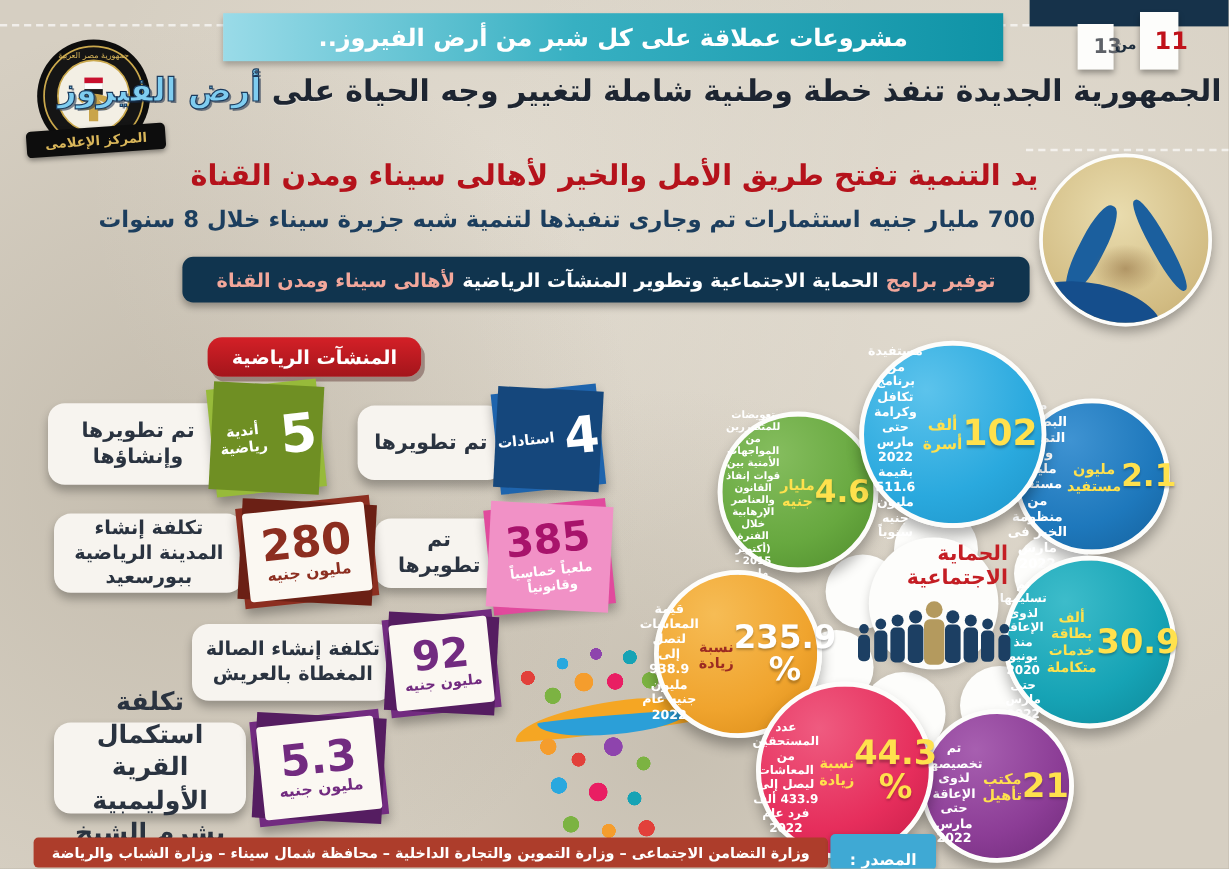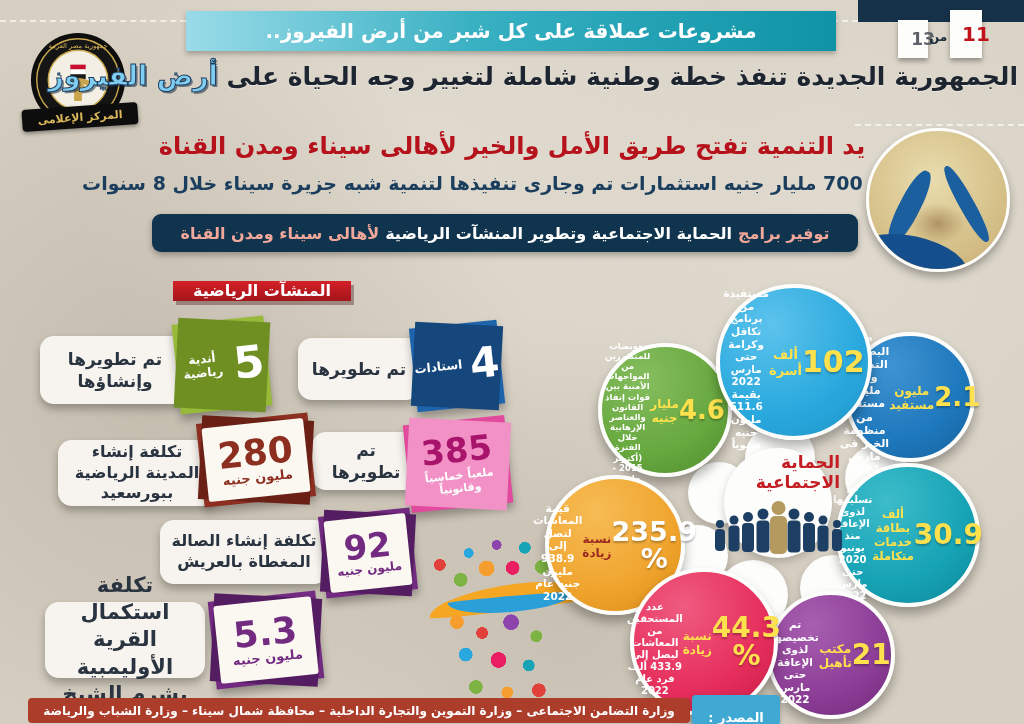--- a/index.html
+++ b/index.html
@@ -58,23 +58,23 @@
     border:3px solid #fdfdfb; overflow:hidden; box-shadow:0 5px 9px rgba(0,0,0,.3);
     background:radial-gradient(circle at 45% 35%, #e9dcae, #d2bc83 70%, #c2a96e); }
   .map-circle > div{ position:absolute; background:#1b5f9e; }
   .gulf-w{ left:22%; top:26%; width:15%; height:58%; transform:rotate(27deg); border-radius:45%; }
   .gulf-e{ right:24%; top:22%; width:11%; height:62%; transform:rotate(-29deg); border-radius:45%; }
   .sea-s{ left:-12%; bottom:-16%; width:85%; height:40%; transform:rotate(12deg); border-radius:50%; background:#154e8c !important; }
   .terrain{ left:30%; top:52%; width:40%; height:30%; border-radius:50%;
     background:radial-gradient(rgba(140,105,60,.55), transparent 70%) !important; }
 
   
-  .sports-title{ left:173px; top:281px; width:178px; height:20px;
+  .sports-title{ left:173px; top:281px; width:178px; height:33px;
     background:linear-gradient(to bottom,#d42027,#a3151b); color:#fff; font-weight:bold; font-size:16px;
-    display:flex; justify-content:center; border-radius:0;
+    display:flex; align-items:center; justify-content:center; border-radius:12px;
     box-shadow:3px 4px 0 rgba(60,10,10,.35); }
 
   .wcard{ background:#f7f4ef; border-radius:14px; box-shadow:0 5px 8px rgba(0,0,0,.28);
     display:flex; align-items:center; justify-content:center; text-align:center;
     color:#2a3340; font-weight:bold; font-size:15px; line-height:1.3; padding:4px 10px; }
 
   .ncard{ display:flex; flex-direction:column; align-items:center; justify-content:center;
     transform:rotate(-6deg); box-shadow:0 6px 9px rgba(0,0,0,.3); text-align:center; }
   .ncard::before{ content:""; position:absolute; inset:0; transform:rotate(9deg); z-index:-1; }
   .ncard .inner{ position:absolute; inset:5px; background:#fbf8f2; border-radius:3px;
@@ -233,21 +233,21 @@
       <span class="nc-unit" style="font-size:12px; width:46px;">أندية رياضية</span>
     </div>
   </div>
 
   <div class="abs wcard" style="left:312px; top:432px; width:108px; height:58px; font-size:17px;">تم تطويرها</div>
   <div class="abs ncard nc-pink" style="left:407px; top:420px; width:102px; height:88px;">
     <span class="nc-val" style="font-size:34px; color:#a8136b;">385</span>
     <span class="nc-unit" style="font-size:11px; color:#fff; margin-top:3px;">ملعباً خماسياً وقانونياً</span>
   </div>
 
-  <div class="abs wcard" style="left:45px; top:440px; width:158px; height:66px; font-size:16px;margin-left:13px;">تكلفة إنشاء المدينة الرياضية ببورسعيد</div>
+  <div class="abs wcard" style="left:45px; top:428px; width:158px; height:66px; font-size:16px;">تكلفة إنشاء المدينة الرياضية ببورسعيد</div>
   <div class="abs ncard nc-maroon" style="left:200px; top:418px; width:112px; height:84px;">
     <div class="inner t-maroon">
       <span class="nc-val" style="font-size:36px;">280</span>
       <span class="nc-unit" style="font-size:13px;">مليون جنيه</span>
     </div>
   </div>
 
   <div class="abs wcard" style="left:160px; top:520px; width:168px; height:64px; font-size:16px;">تكلفة إنشاء الصالة المغطاة بالعريش</div>
   <div class="abs ncard nc-purple" style="left:322px; top:512px; width:92px; height:82px;">
     <div class="inner t-purple">

